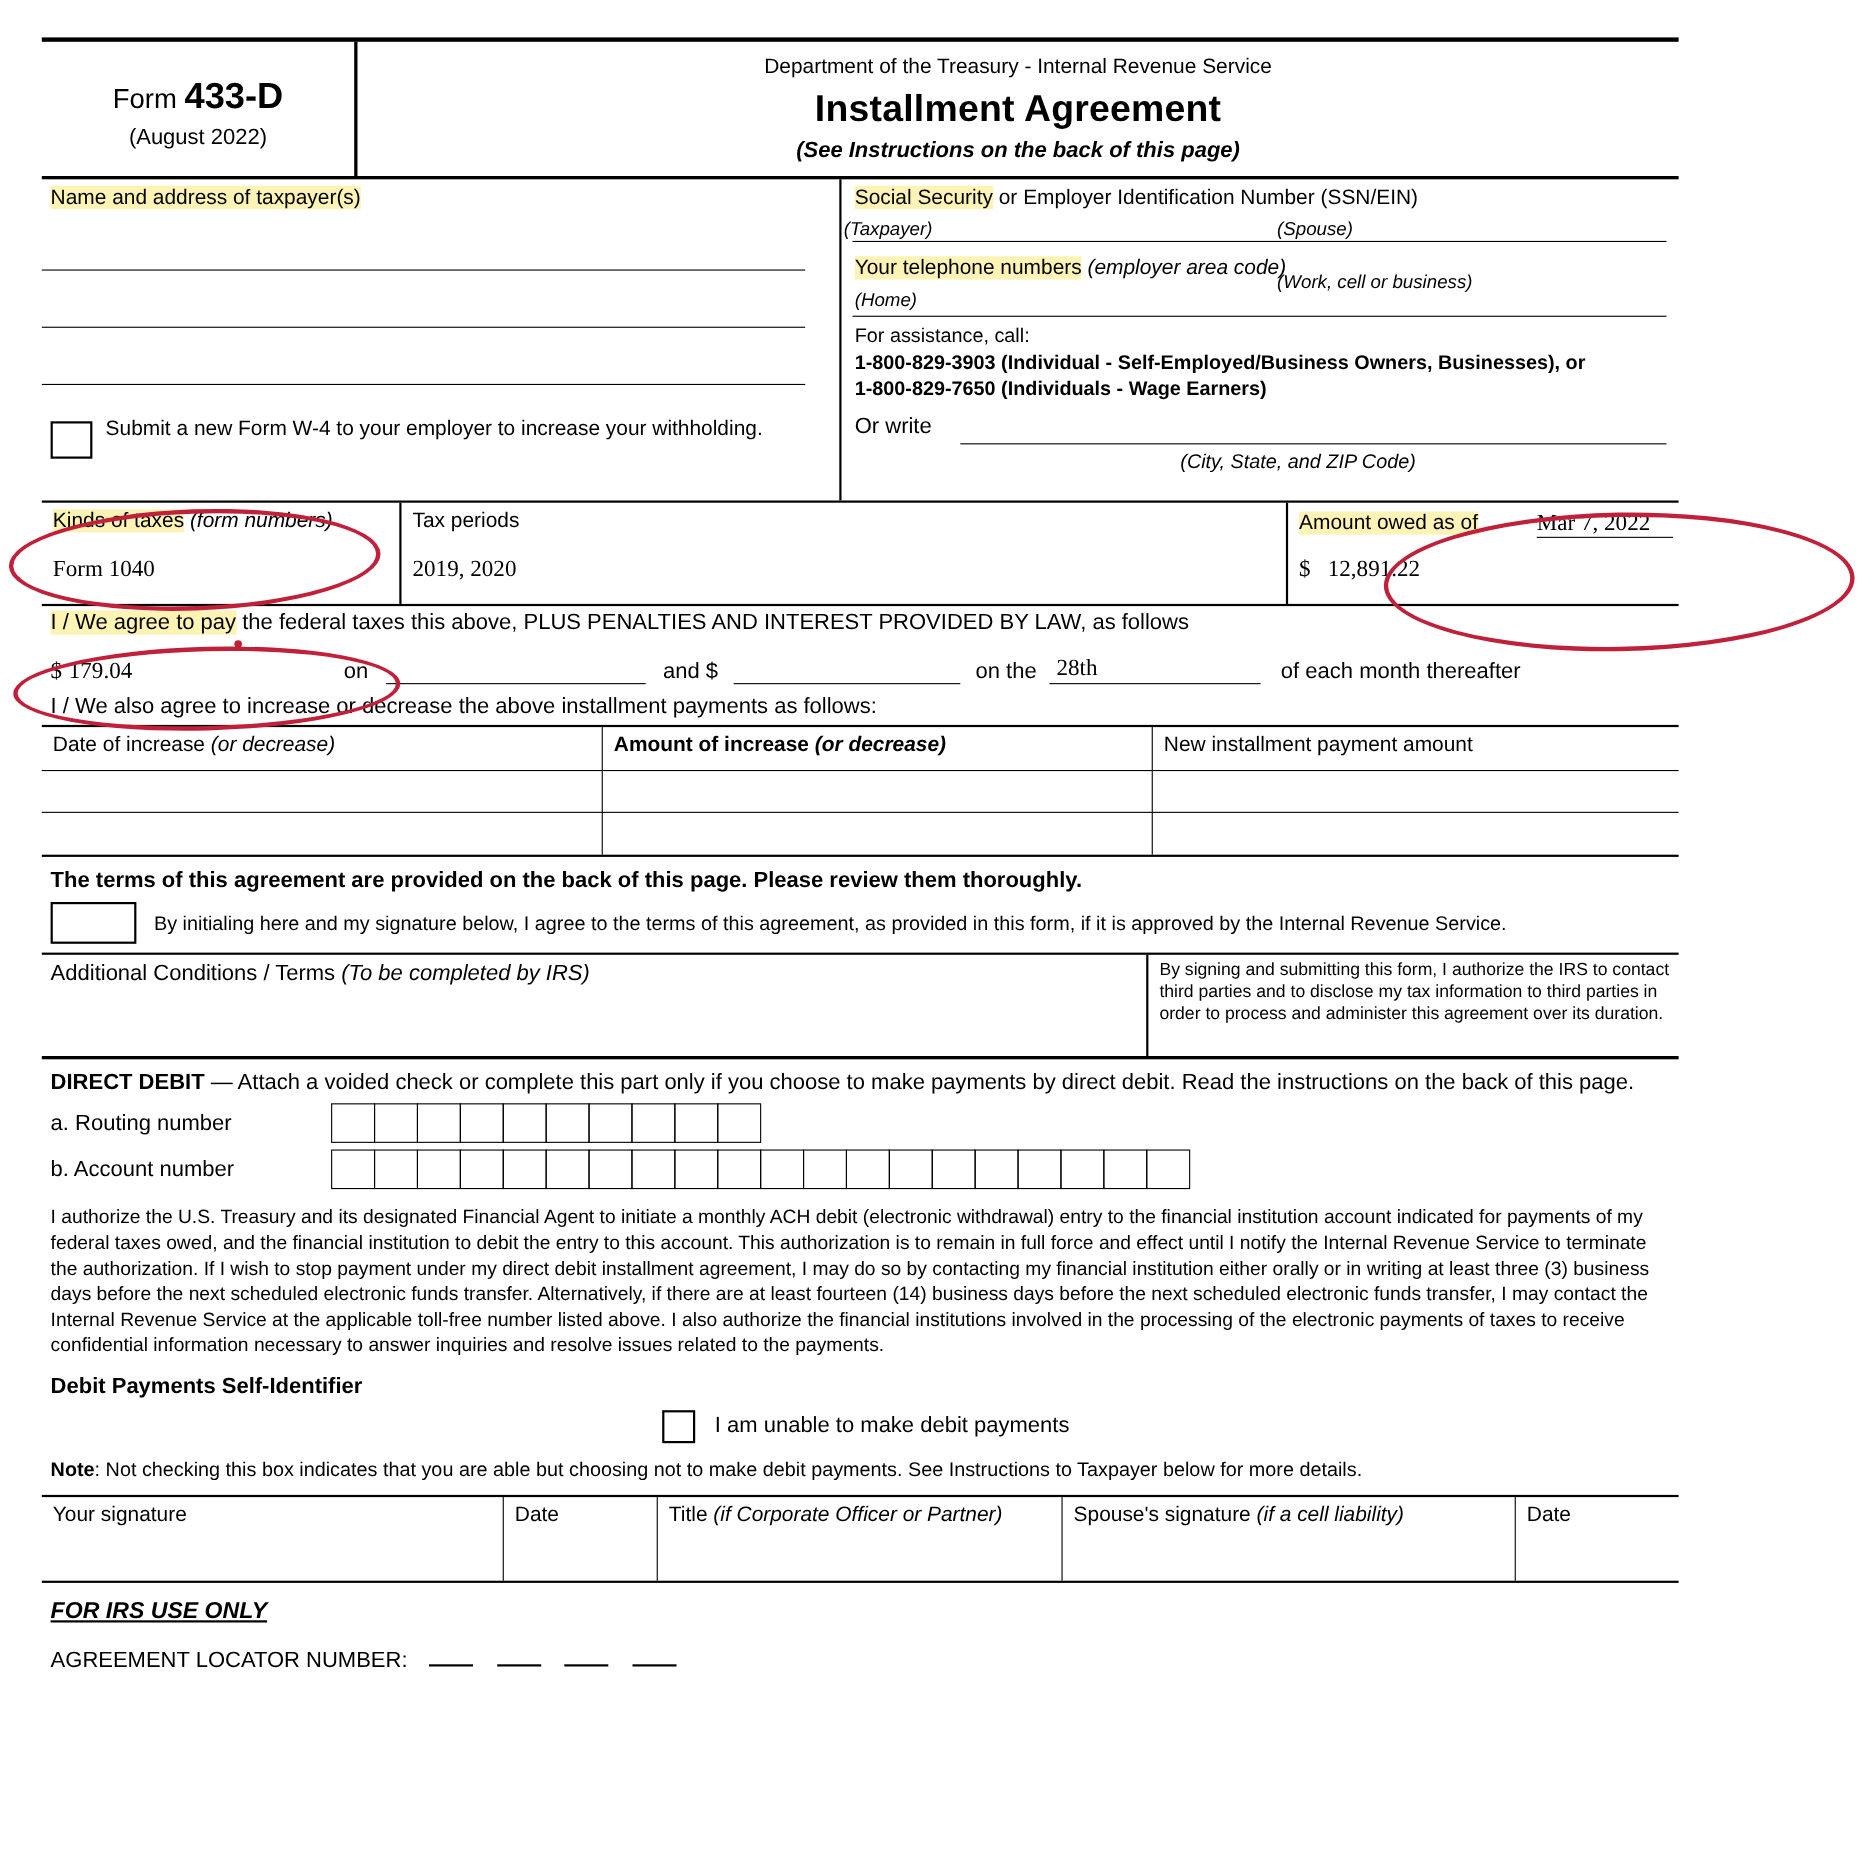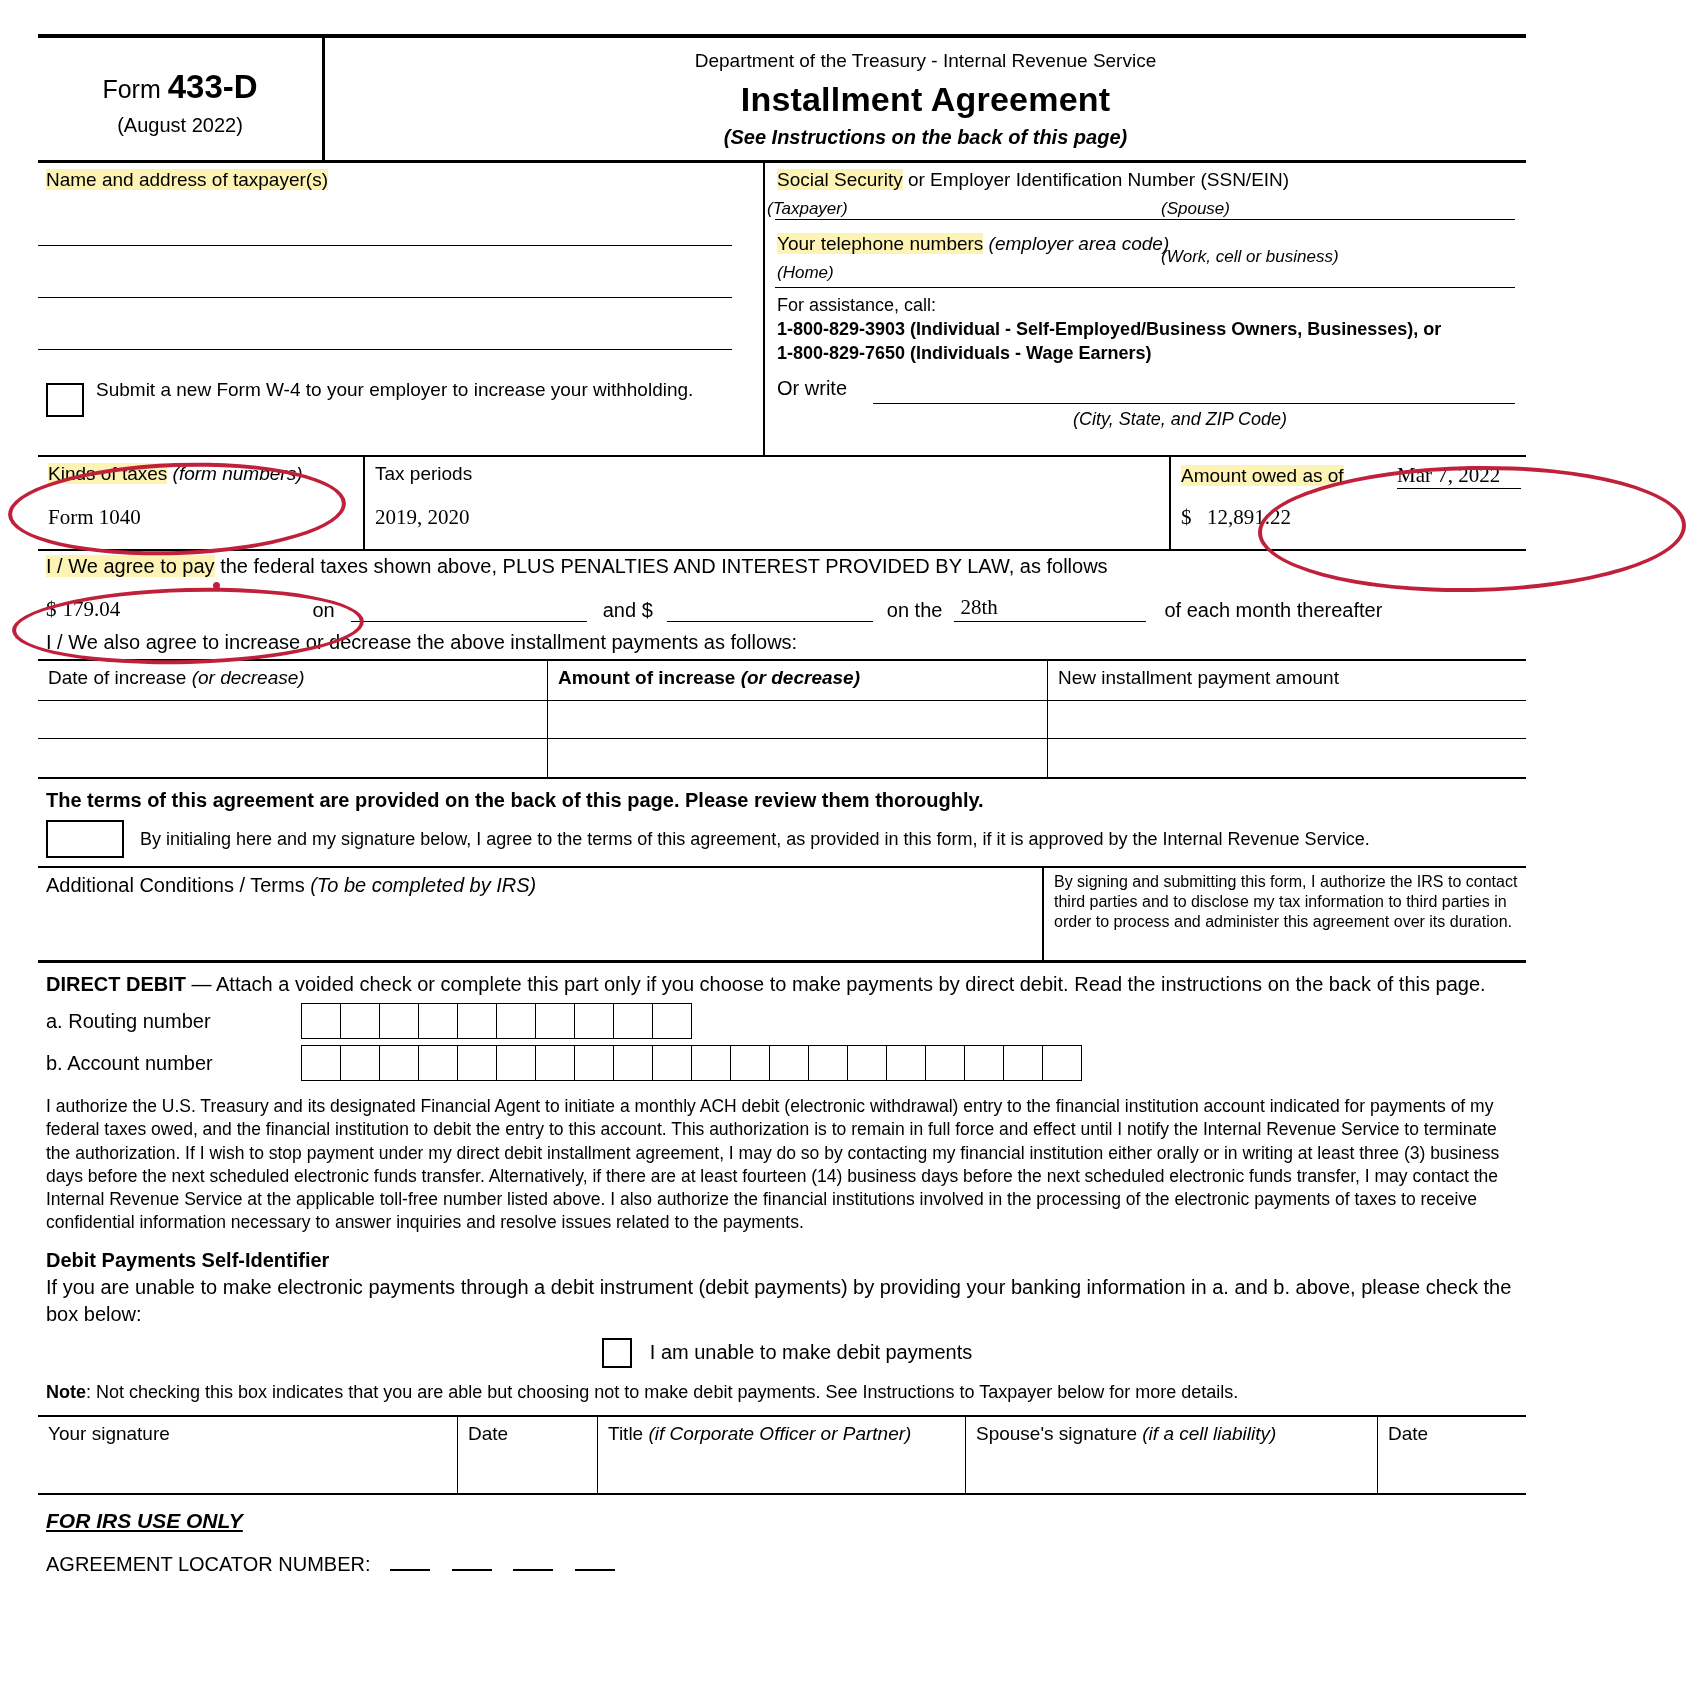--- a/index.html
+++ b/index.html
@@ -351,21 +351,21 @@
         <span class="hl">Amount owed as of</span>
       </div>
       <div style="position:absolute;left:226px;top:6px;width:124px;border-bottom:1px solid #000;" class="val">Mar 7, 2022</div>
       <div style="position:absolute;left:10px;top:48px;" class="val">$</div>
       <div style="position:absolute;left:36px;top:48px;" class="val">12,891.22</div>
     </div>
   </div>
 
   <div class="agree">
     <div class="agree-line1">
-      <span class="hl">I / We agree to pay</span><span> the federal taxes shown above, PLUS PENALTIES AND INTEREST PROVIDED BY LAW, as follows</span>
+      <span class="hl">I / We agree to pay</span><span> the federal taxes this above, PLUS PENALTIES AND INTEREST PROVIDED BY LAW, as follows</span>
     </div>
     <div class="agree-line2">
       <span class="val" style="margin-right:6px;">$</span>
       <span class="val" style="width:250px;display:inline-block;">179.04</span>
       <span>on</span>
       <span class="ul" style="width:236px;margin:0 16px;"></span>
       <span>and $</span>
       <span class="ul" style="width:206px;margin:0 14px;"></span>
       <span>on the</span>
       <span class="ul val" style="width:186px;margin-left:12px;text-align:left;padding-left:6px;">28th</span>
@@ -453,21 +453,20 @@
       <div></div>
       <div></div>
       <div></div>
       <div></div>
     </div>
   </div>
 
   <div class="auth">I authorize the U.S. Treasury and its designated Financial Agent to initiate a monthly ACH debit (electronic withdrawal) entry to the financial institution account indicated for payments of my federal taxes owed, and the financial institution to debit the entry to this account. This authorization is to remain in full force and effect until I notify the Internal Revenue Service to terminate the authorization. If I wish to stop payment under my direct debit installment agreement, I may do so by contacting my financial institution either orally or in writing at least three (3) business days before the next scheduled electronic funds transfer. Alternatively, if there are at least fourteen (14) business days before the next scheduled electronic funds transfer, I may contact the Internal Revenue Service at the applicable toll-free number listed above. I also authorize the financial institutions involved in the processing of the electronic payments of taxes to receive confidential information necessary to answer inquiries and resolve issues related to the payments.</div>
 
   <div class="dpsi-head">Debit Payments Self-Identifier</div>
-  <div class="dpsi-text">If you are unable to make electronic payments through a debit instrument (debit payments) by providing your banking information in a. and b. above, please check the box below:</div>
   <div class="unable-row">
     <div class="unable-box"></div>
     <div class="unable-text">I am unable to make debit payments</div>
   </div>
   <div class="note">
     <span class="b">Note</span><span>: Not checking this box indicates that you are able but choosing not to make debit payments. See Instructions to Taxpayer below for more details.</span>
   </div>
 
   <div class="sig-table">
     <div class="sig-row">

